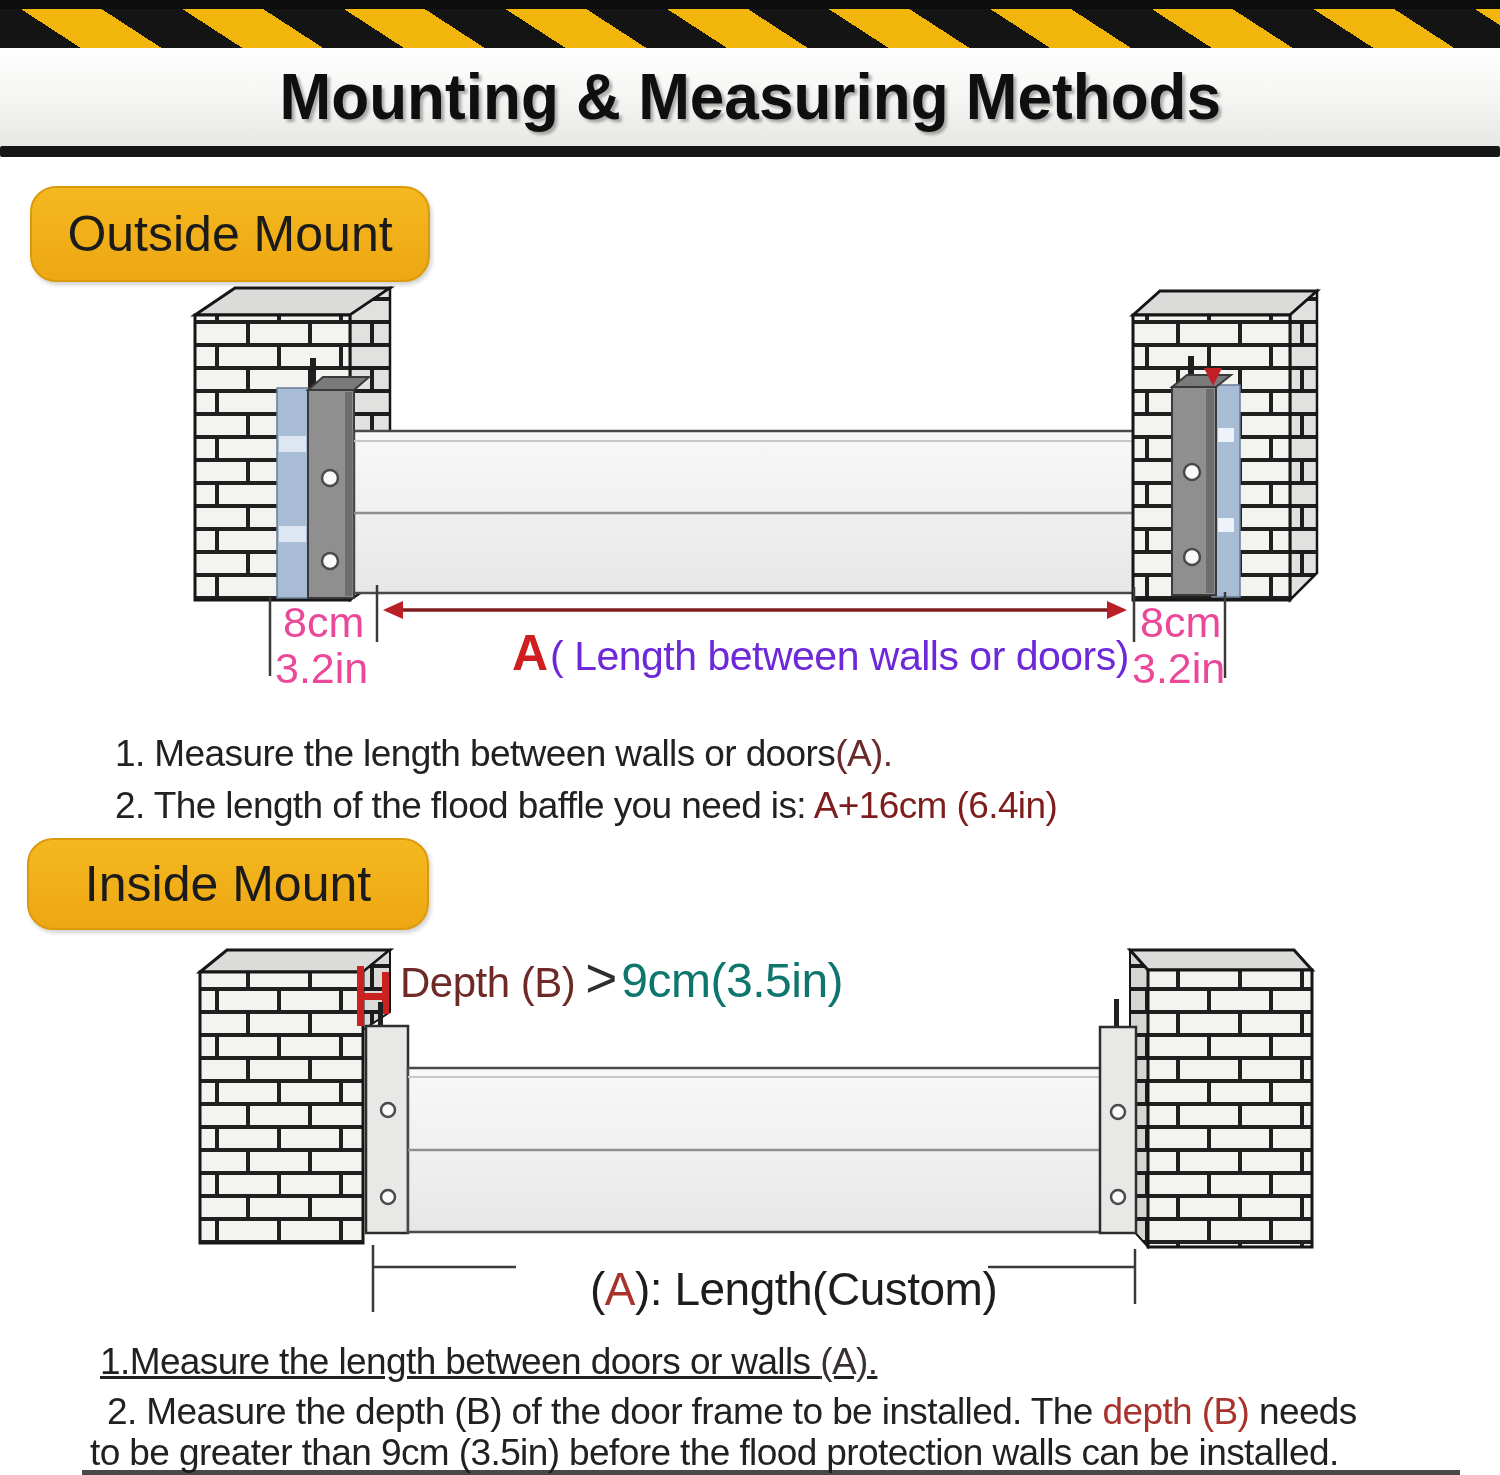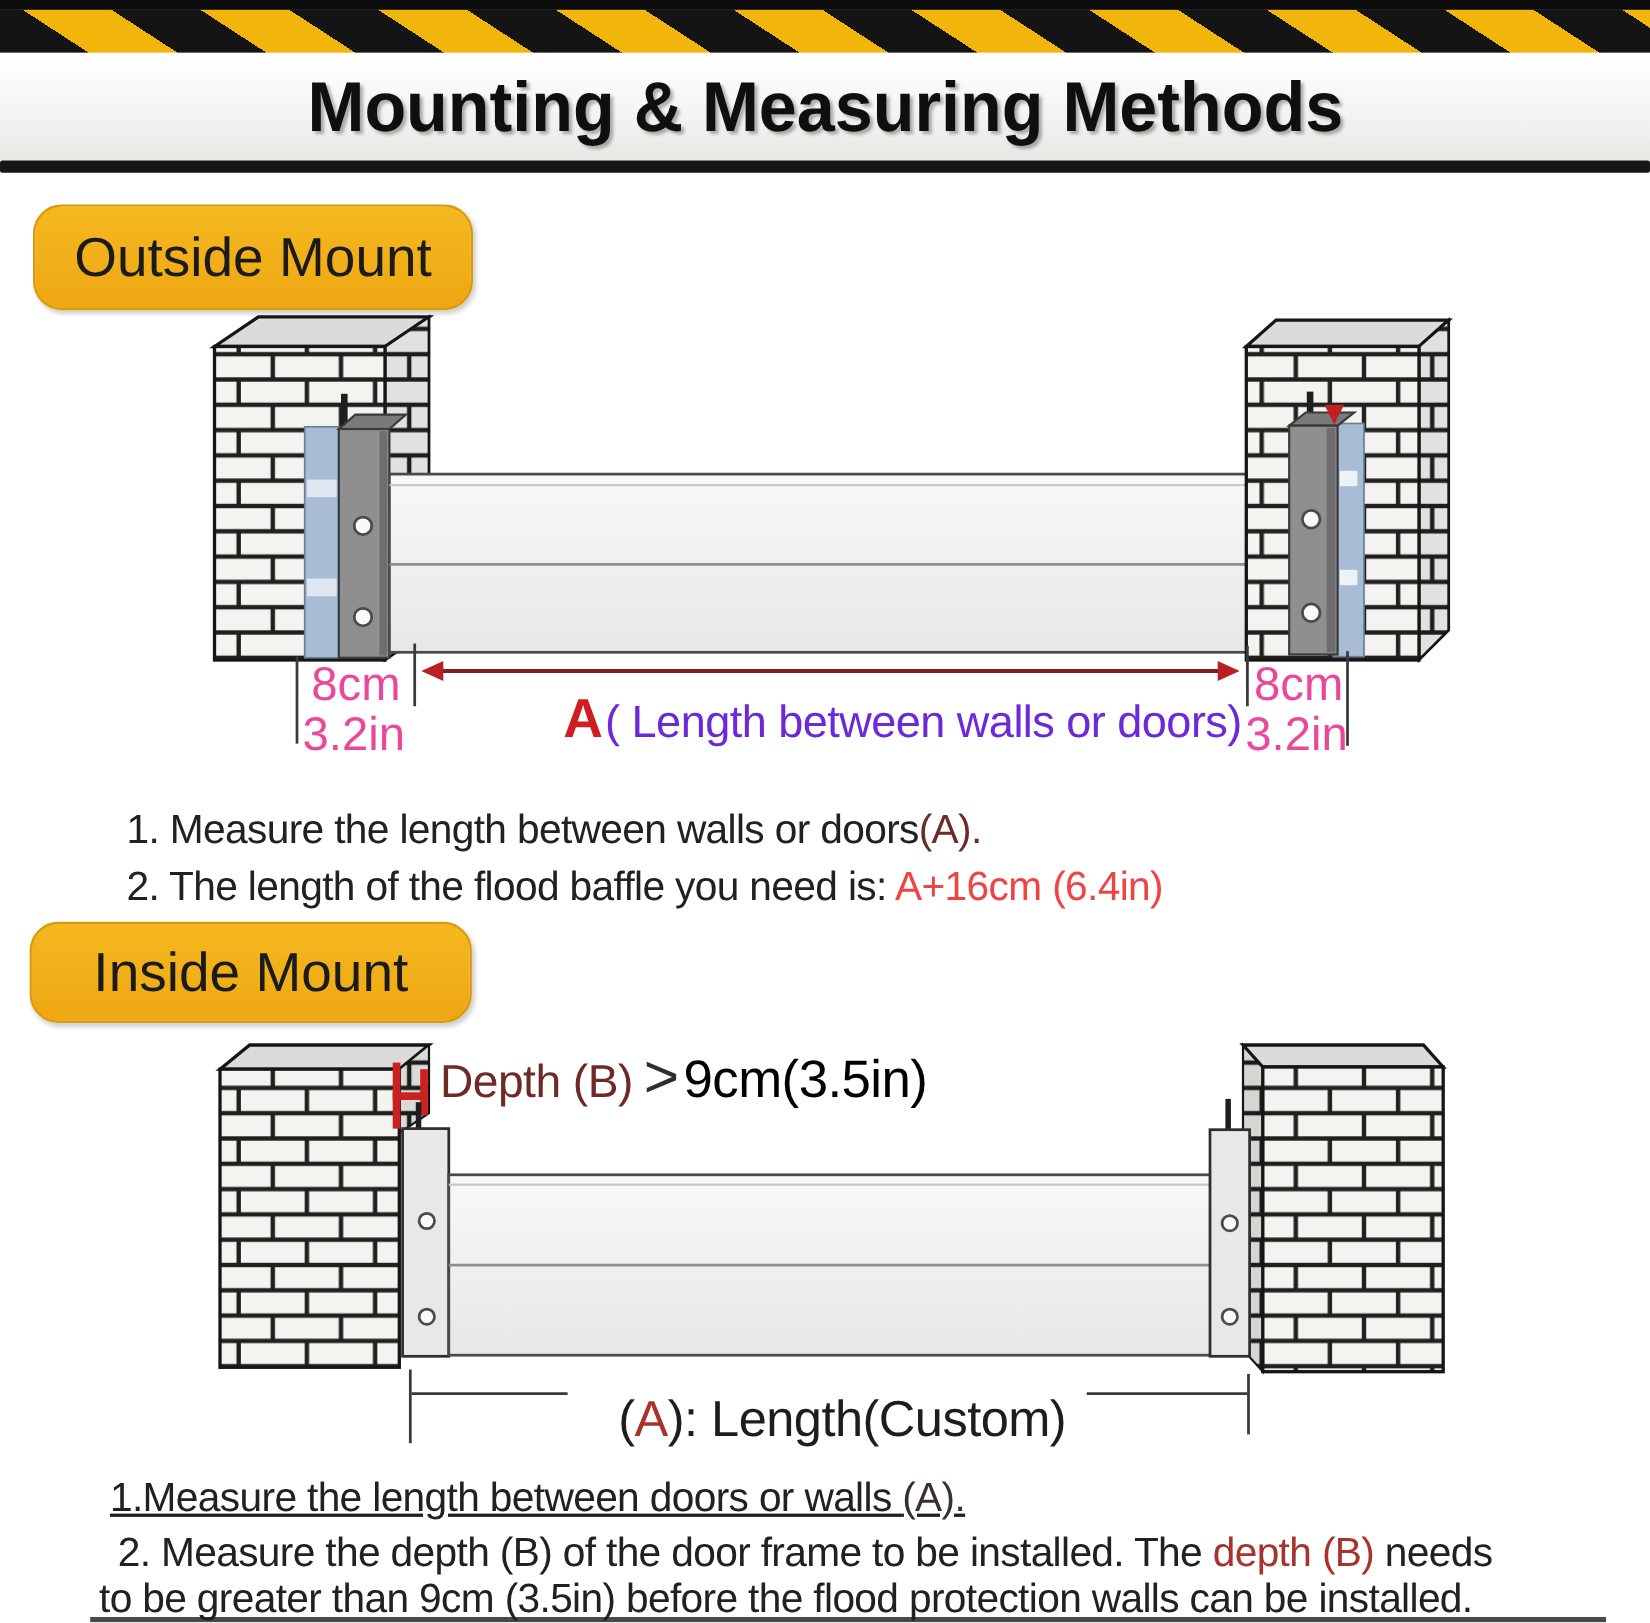--- a/index.html
+++ b/index.html
@@ -25,28 +25,28 @@
   .badge-outside{left:30px;top:186px;width:396px;height:92px;}
   .badge-inside{left:27px;top:838px;width:398px;height:88px;}
   
   .t{position:absolute;color:#1d1d1d;white-space:nowrap;}
   .dim{font-size:43px;color:#ec4899;}
   .arrow-label{display:flex;align-items:baseline;}
   .arrow-var{font-size:50px;font-weight:700;color:#CF1D20;margin-right:2px;}
   .arrow-text{font-size:41px;color:#6d28d9;letter-spacing:-0.5px;}
   .step{font-size:37px;letter-spacing:-0.6px;color:#212121;}
   .hl-maroon{color:#6B2B2B;}
-  .hl-red{color:#ef4444;}
+  .hl-red{color:#7f1d1d;}
   .hl-brightred{color:#A8322C;}
   .hl-dark{color:#3a3030;}
   .depth-label{display:flex;align-items:baseline;}
   .depth-prefix{font-size:42px;color:#6E2A26;letter-spacing:-0.5px;}
   .depth-gt{font-size:55px;color:#2e2e2e;margin:0 4px 0 10px;}
-  .depth-value{font-size:48px;color:#000000;letter-spacing:-0.5px;text-align:center;}
-  .len-label{font-size:46px;color:#1d1d1d;letter-spacing:-0.5px;}
+  .depth-value{font-size:48px;color:#0f766e;letter-spacing:-0.5px;text-align:center;}
+  .len-label{font-size:46px;color:#1d1d1d;letter-spacing:-0.5px;margin-left:28px;}
   .bottom-strip{left:82px;top:1470px;width:1378px;height:5px;background:#1c1c1c;opacity:.8;}
   svg{position:absolute;left:0;top:0;}
 </style>
 </head>
 <body>
 
 <div class="canvas">
 
   <div class="abs top-black"></div>
   <div class="abs hazard"></div>

